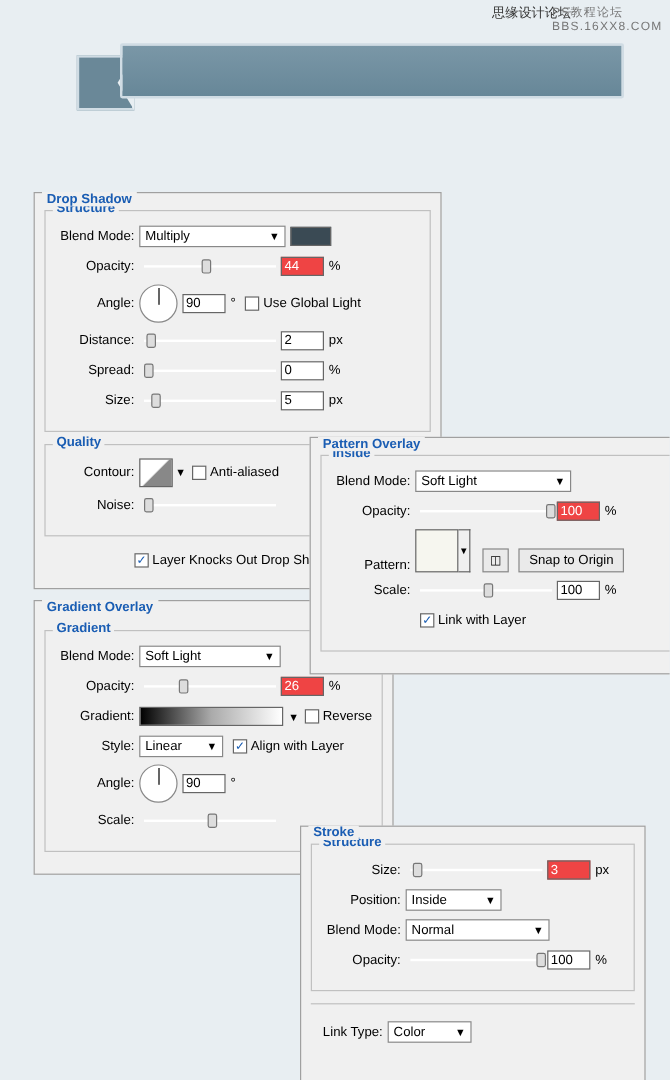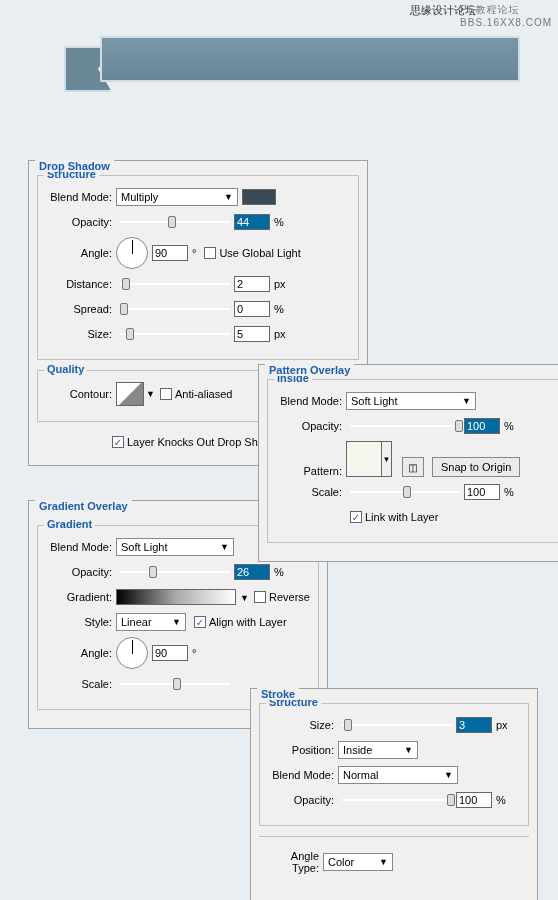--- a/index.html
+++ b/index.html
@@ -19,21 +19,21 @@
 .fset > .legend { position: absolute; top:-8px; left:6px; background:#f0f0f0; padding:0 3px; font-weight: bold; color:#1a5db3; }
 .panel-title { position:absolute; top:-1px; left:6px; background:#f0f0f0; padding:0 4px; font-weight:bold; color:#1a5db3; z-index:2; }
 .row { display:flex; align-items:center; margin:5px 0; min-height: 20px; }
 .lbl { width: 70px; text-align:right; padding-right:4px; color:#000; }
 .select { display:inline-flex; align-items:center; background:#fff; border:1px solid #888; height:18px; padding:0 4px; min-width:100px; cursor:pointer; }
 .select .caret { margin-left:auto; font-size:9px; }
 .swatch { width:34px; height:16px; border:1px solid #666; margin-left:4px; }
 .slider { height:16px; flex:1 1 60px; min-width:60px; max-width:110px; position:relative; background: linear-gradient(#fff,#fff) no-repeat center/100% 2px; border-left:0; margin:0 4px; }
 .slider .thumb { position:absolute; top:2px; width:8px; height:12px; background:#ddd; border:1px solid #777; border-radius:2px; }
 .numbox { width:36px; height:16px; border:1px solid #666; background:#fff; text-align:left; padding:0 2px; font-size:11px; }
-.numbox.sel { background:#0369a1; color:#fff; }
+.numbox.sel { background:#ef4444; color:#fff; }
 .unit { margin-left:4px; }
 .chk { display:inline-flex; align-items:center; gap:3px; }
 .chkbox { width:12px; height:12px; border:1px solid #666; background:#fff; display:inline-flex; align-items:center; justify-content:center; font-size:10px; color:#1a5db3; }
 .anglectl { width:32px; height:32px; border:1px solid #888; border-radius:50%; background:#fff; position:relative; margin-right:4px; }
 .anglectl::after { content:''; position:absolute; width:1px; height:14px; background:#000; left:50%; top:2px; transform-origin: bottom center; }
 .contour { width:28px; height:24px; border:1px solid #666; background: linear-gradient(135deg,#fff 48%, #888 52%); position:relative; }
 .contour .caret { position:absolute; right:-12px; top:6px; font-size:9px; }
 .gradbar { flex:1; height:16px; border:1px solid #666; background:linear-gradient(90deg,#000,#aaa,#fff); min-width:120px; }
 .gradbar.caret { position:relative; }
 .gradbar .car { position:absolute; right:-14px; top:3px; font-size:9px; }
@@ -114,20 +114,26 @@
       <span class="lbl">Contour:</span>
       <div class="contour">
           <span class="caret">▼</span>
         </div>
       <span style="width:16px"></span>
       <span class="chk">
           <span class="chkbox"></span>
           <span>Anti-aliased</span>
         </span>
     </div>
+    <div class="row">
+      <span class="lbl">Noise:</span>
+      <div class="slider">
+          <div class="thumb" style="left:0"></div>
+        </div>
+    </div>
   </div>
   <div class="row" style="justify-content:center">
     <span class="chk">
         <span class="chkbox">✓</span>
         <span>Layer Knocks Out Drop Shadow</span>
       </span>
   </div>
 </div>
 
 <div class="panel po">
@@ -262,20 +268,20 @@
       <span class="lbl">Opacity:</span>
       <div class="slider">
           <div class="thumb" style="left:95%"></div>
         </div>
       <input class="numbox" value="100" style="">
       <span class="unit">%</span>
     </div>
   </div>
   <div class="fset" style="border-top:1px solid #c0c0c0;border-left:0;border-right:0;border-bottom:0;padding-top:8px">
     <div class="row">
-      <span class="lbl" style="width:56px">Angle Type:</span>
+      <span class="lbl" style="width:56px">Link Type:</span>
       <div class="select" style="min-width:70px">
           <span>Color</span>
           <span class="caret">▼</span>
         </div>
     </div>
   </div>
 </div>
 
 </body></html>

